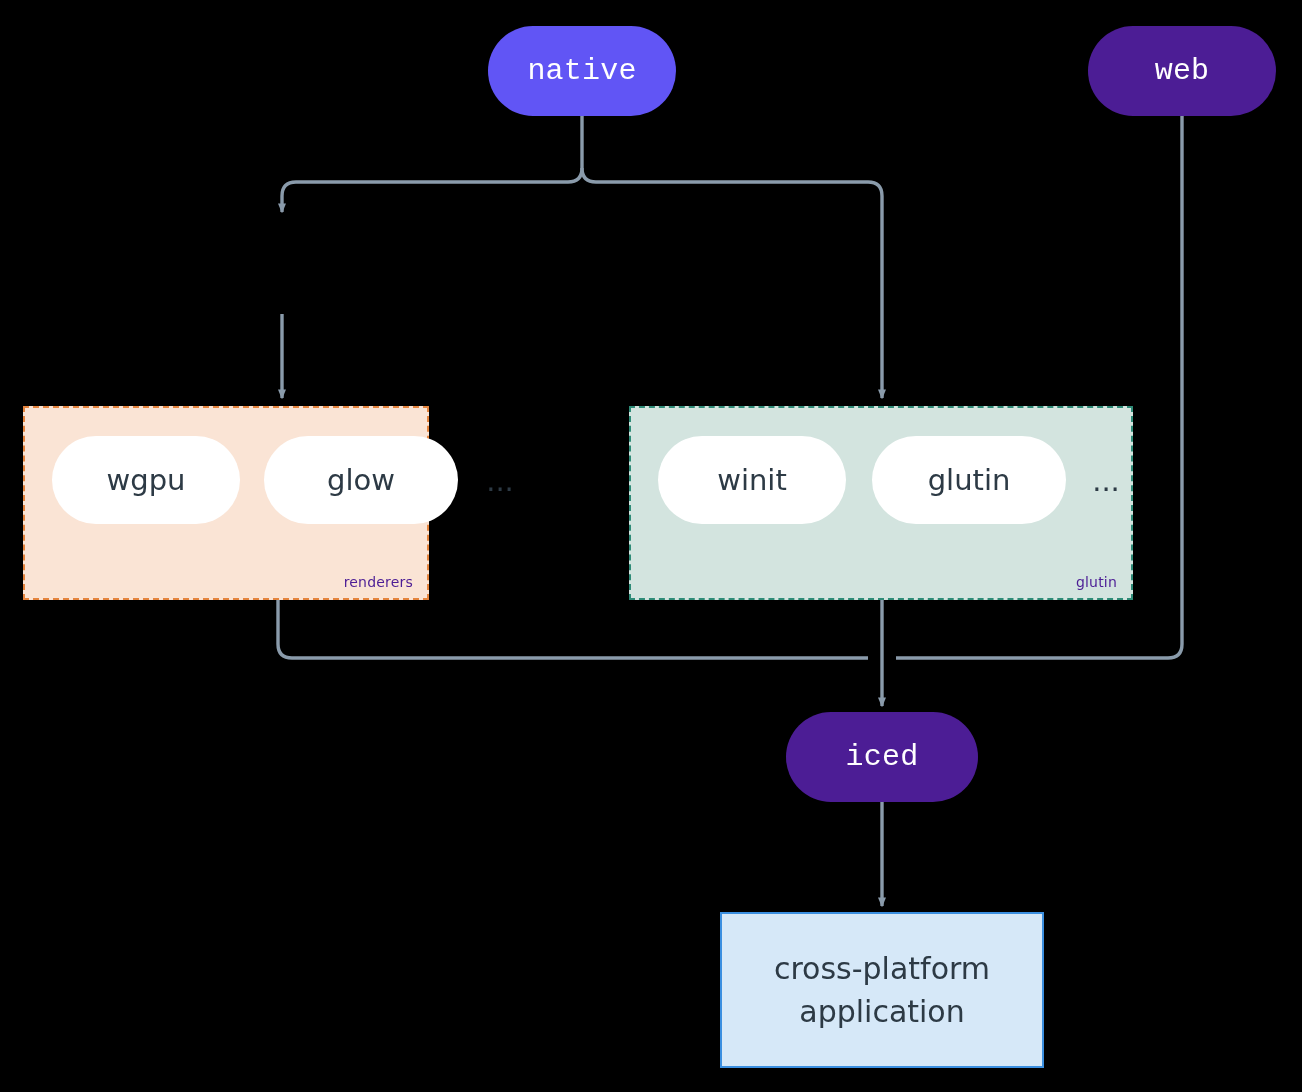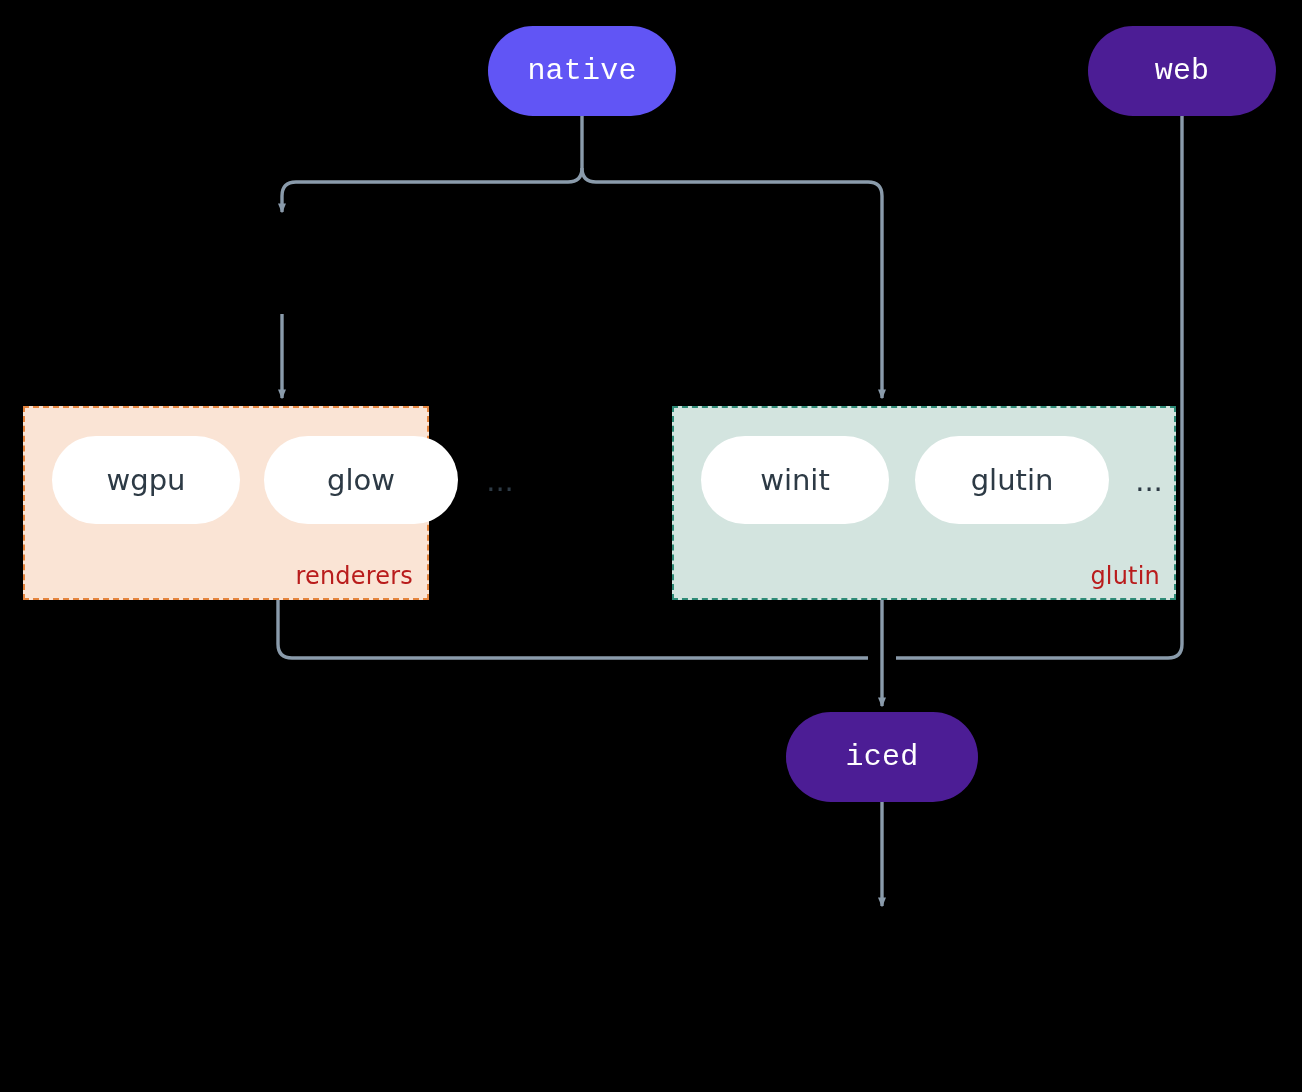--- a/index.html
+++ b/index.html
@@ -61,28 +61,27 @@
     border-width: 2px;
     border-style: dashed;
   }
   .cluster.renderers {
     background: #FAE4D5;
     border-color: #E4843E;
   }
   .cluster.shells {
     background: #D3E4DF;
     border-color: #2E8B77;
-    margin-left: 43px;
   }
   .cluster-label {
     position: absolute;
     right: 14px;
     bottom: 8px;
-    font-size: 24px;
-    color: #b91c1c;
+    font-size: 14px;
+    color: #4c1d95;
     letter-spacing: 0.2px;
   }
 
   
   .leaf-pill {
     position: absolute;
     box-sizing: border-box;
     background: #FFFFFF;
     border-radius: 999px;
     display: flex;
@@ -172,14 +171,16 @@
 
     <div class="leaf-pill" style="left:241px; top:28px; width:194px; height:88px;">glutin</div>
 
     <div class="ellipsis" style="left:455px; top:58px; width:40px; height:30px;">...</div>
 
     <div class="cluster-label">glutin</div>
   </div>
 
   <div class="node pill-node iced" style="left:786px; top:712px; width:192px; height:90px;">iced</div>
 
+  <div class="rect-node" style="left:720px; top:912px; width:324px; height:156px;">cross-platform
+application</div>
 
 </div>
 
 </body></html>

